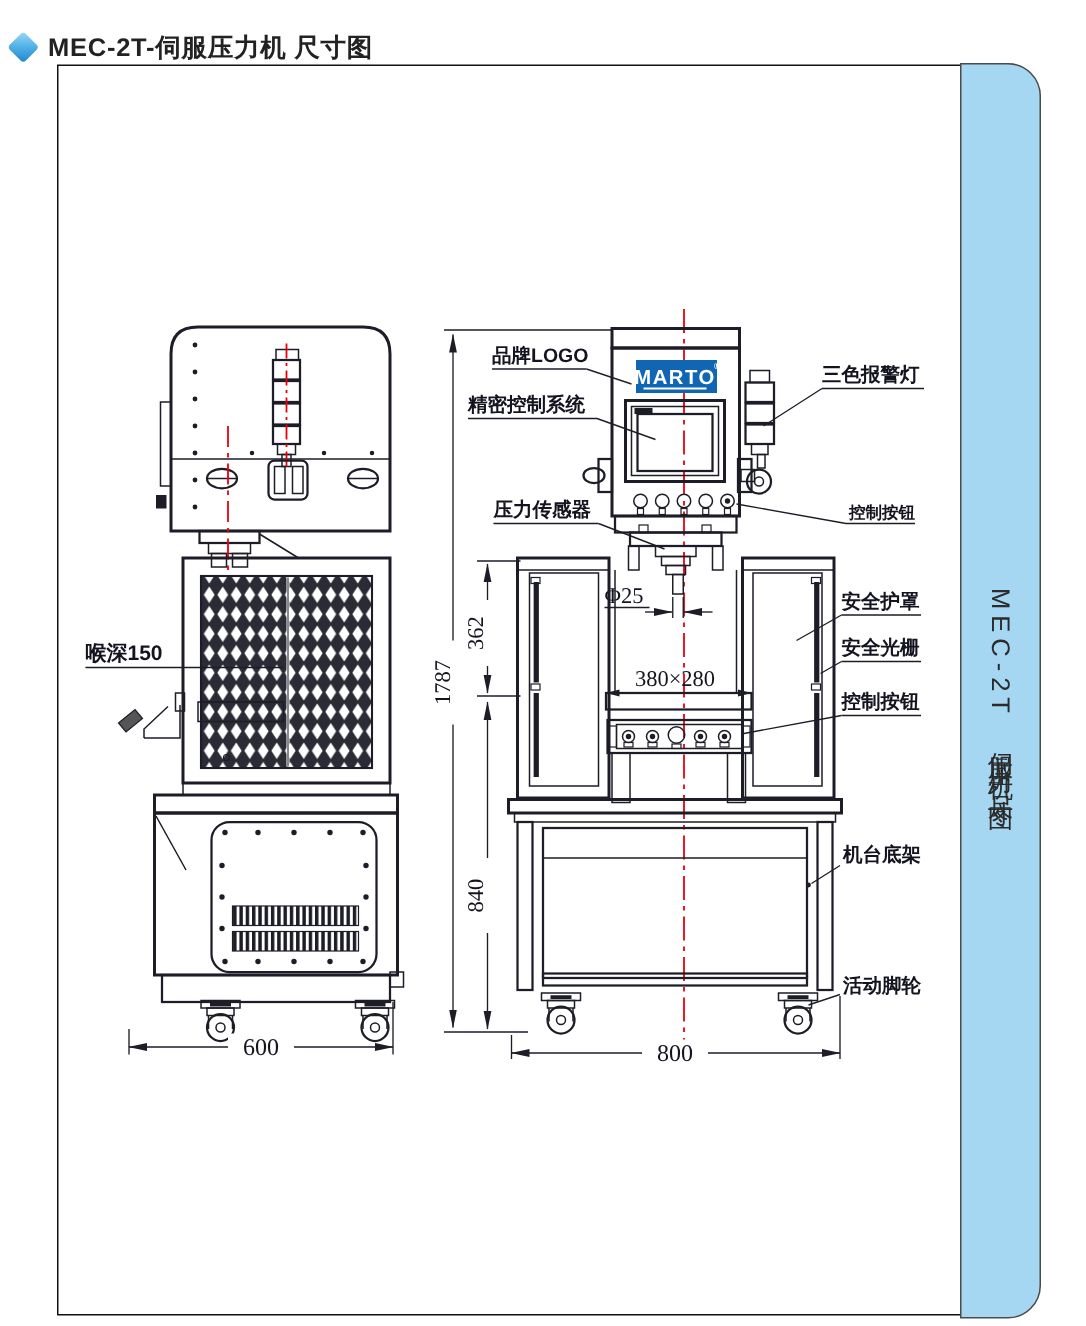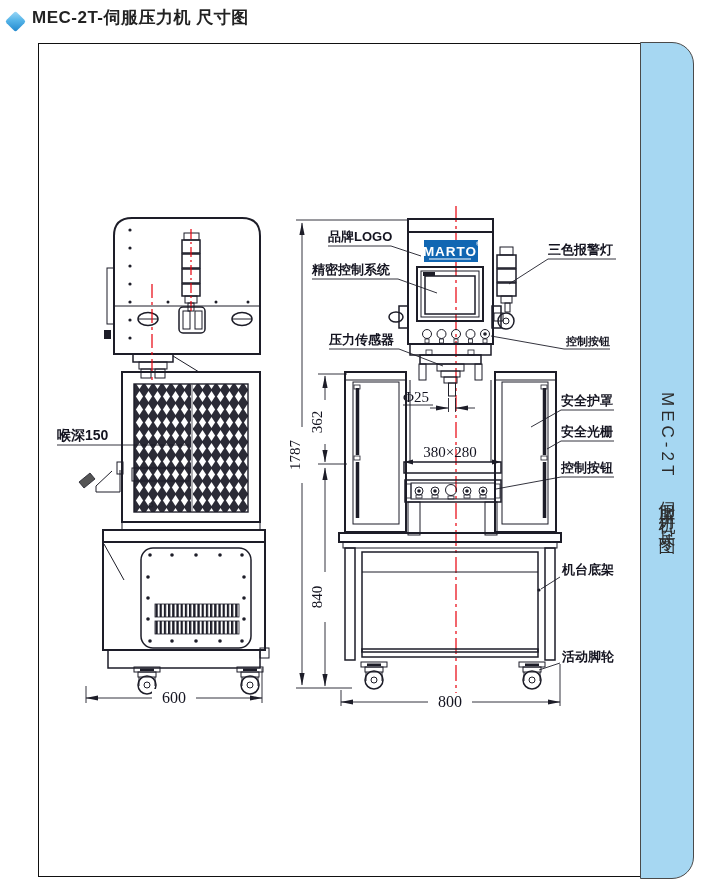--- a/index.html
+++ b/index.html
@@ -1,19 +1,19 @@
 <!DOCTYPE html>
 <html><head>
 <meta charset="utf-8">
 <style>
   html,body{margin:0;padding:0;background:#fff;width:724px;height:884px;overflow:hidden;
     font-family:"Liberation Sans","DejaVu Sans",sans-serif;}
   #stage{position:relative;width:724px;height:884px;background:#fff;}
   
-  #hdr{position:absolute;left:8px;top:6px;display:flex;align-items:flex-end;gap:9px;}
+  #hdr{position:absolute;left:8px;top:20px;display:flex;align-items:center;gap:9px;}
   #hdr .diamond{width:15px;height:15px;transform:rotate(45deg);border-radius:2.5px;
     background:linear-gradient(135deg,#9fd9f7 0%,#55b4e8 45%,#1f86cc 100%);}
   #hdr .ttl{font-size:17px;font-weight:bold;color:#222;letter-spacing:.5px;}
   
   #frame{position:absolute;left:38px;top:43px;width:603px;height:834px;border:1.6px solid #111;box-sizing:border-box;background:#fff;}
   
   #sidetab{position:absolute;left:640px;top:42px;width:54px;height:837px;box-sizing:border-box;
     background:#a6d7f2;border:1.6px solid #4a4a4a;border-radius:0 22px 22px 0;
     display:flex;align-items:center;justify-content:center;}
   #sidetab .vtext{writing-mode:vertical-rl;text-orientation:mixed;font-size:17px;color:#2b2b2b;

